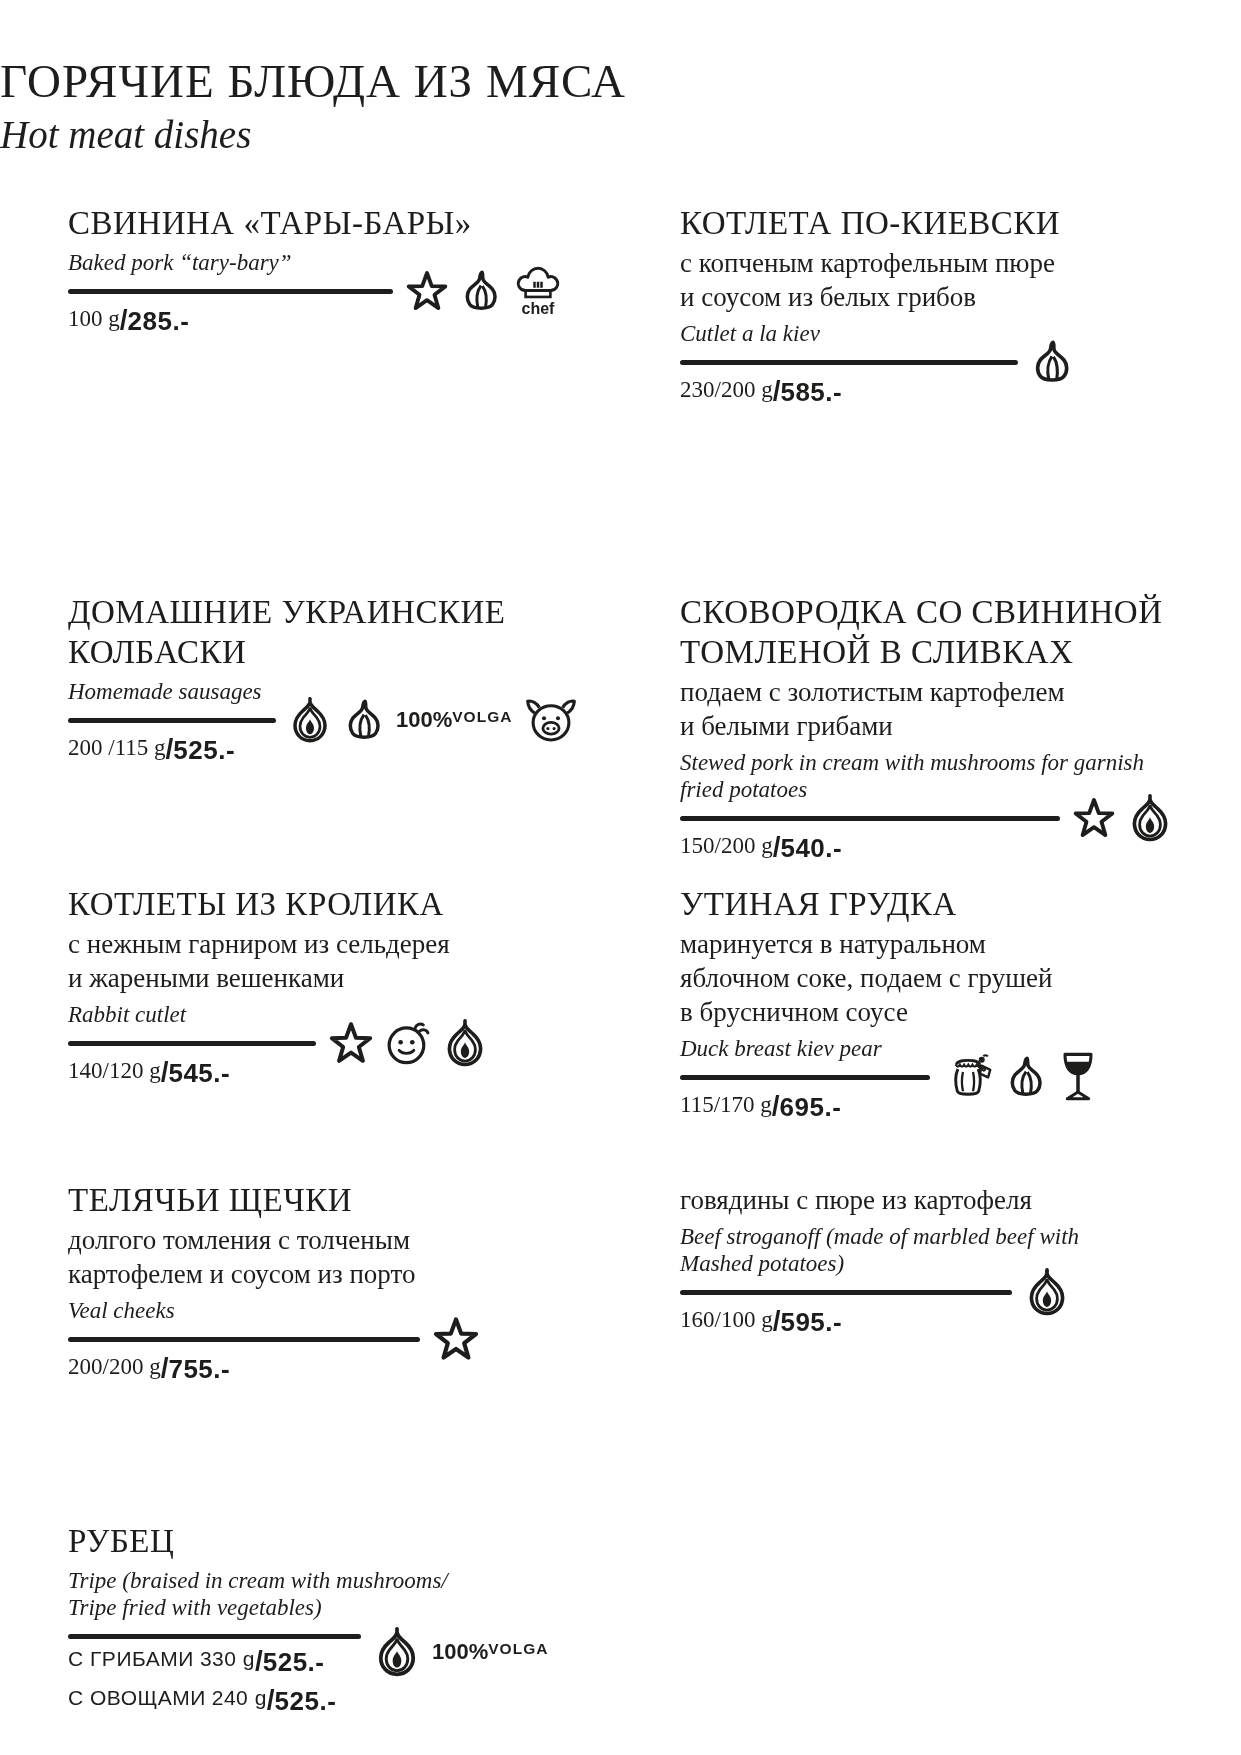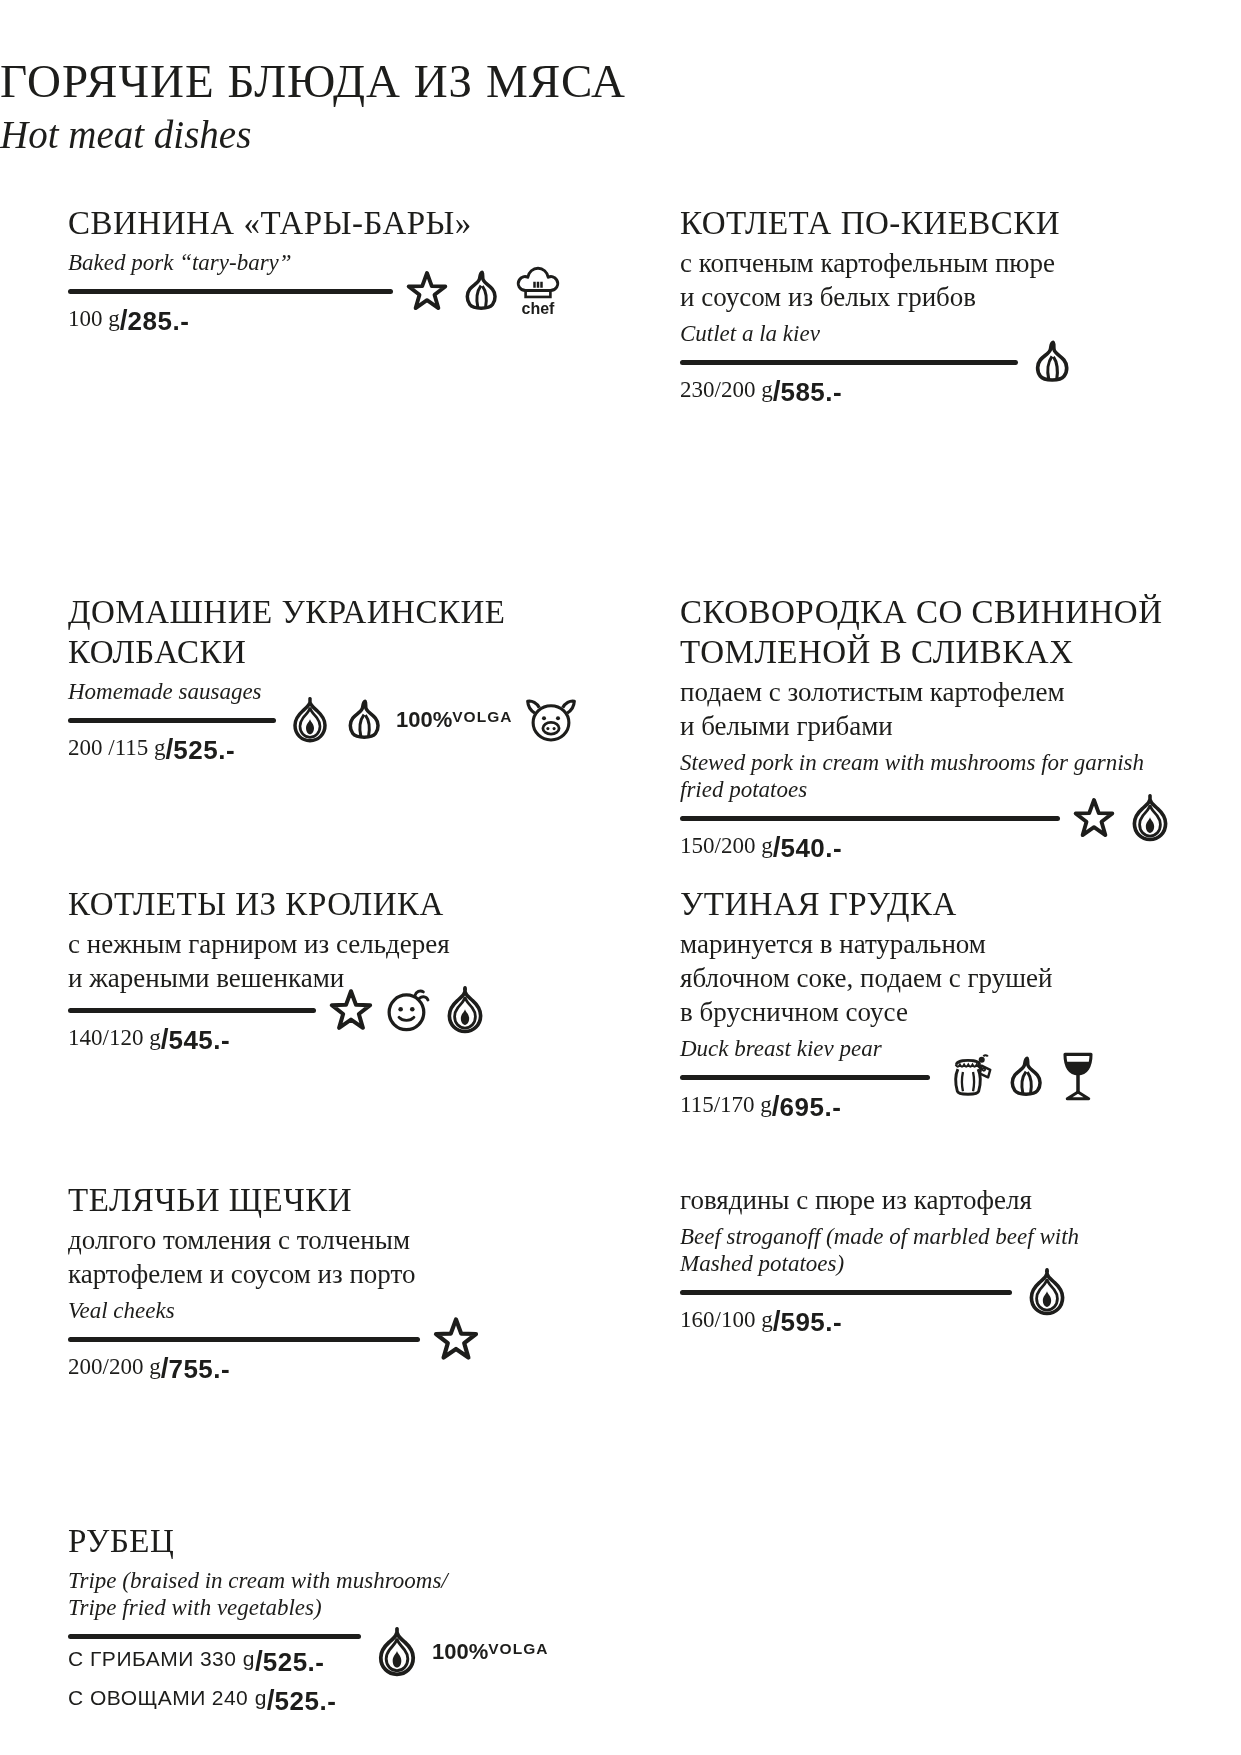--- a/index.html
+++ b/index.html
@@ -203,20 +203,21 @@
     <span class="weight">150/200 g</span>
     <span class="slash">/</span>
     <span class="price">540.-</span>
   </div>
 </section>
 
 <section class="dish" style="left:68px;top:884px;width:560px;">
   <h3 class="title">КОТЛЕТЫ ИЗ КРОЛИКА</h3>
   <p class="desc">с нежным гарниром из сельдерея
 и жареными вешенками</p>
+  <p class="english">Rabbit cutlet</p>
   <div class="rule-row">
     <span class="rule" style="width:248px;"></span>
     <span class="icons">
       <svg class="icon" width="46" height="46">
           <use href="#sym-star"></use>
         </svg>
       <svg class="icon" width="46" height="46">
           <use href="#sym-kid"></use>
         </svg>
       <svg class="icon" width="46" height="52">

